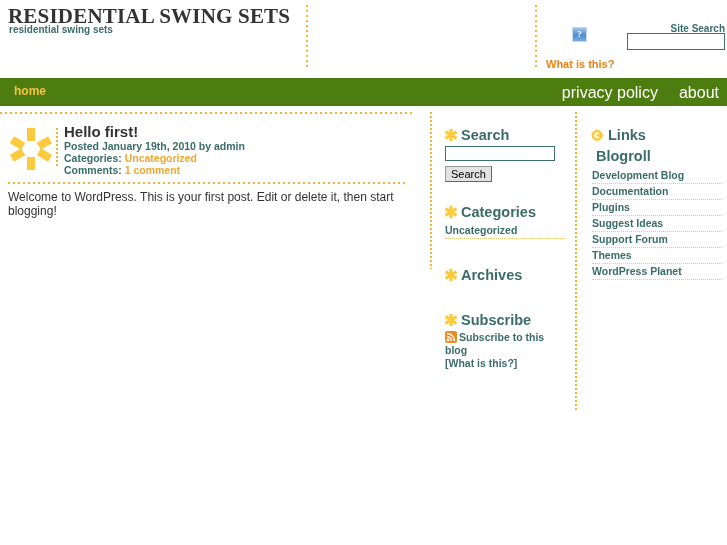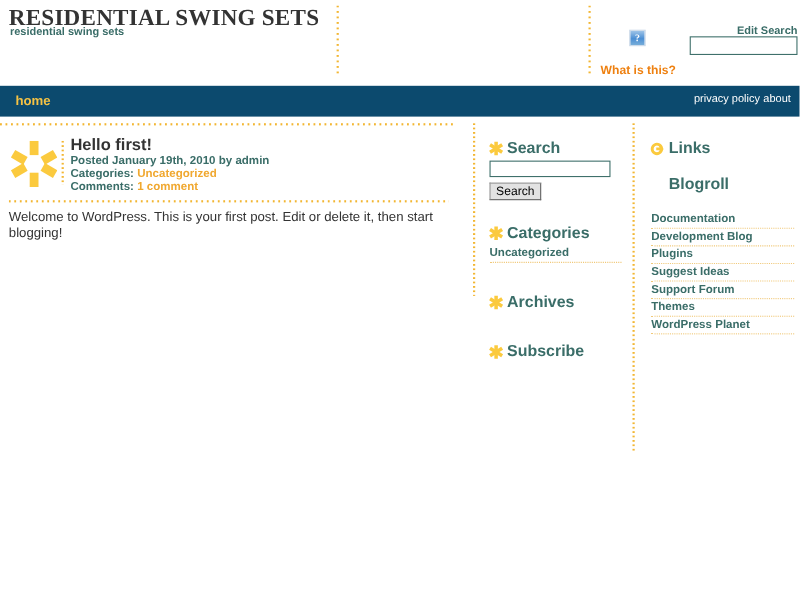--- a/index.html
+++ b/index.html
@@ -95,40 +95,41 @@
     font-size: 11px;
     padding: 0 2px;
     color: #333;
   }
 
   
   #nav {
     position: absolute;
     left: 0; top: 78px;
     width: 727px; height: 28px;
-    background: #0c4a6e;
+    background: #4d7c0f;
     text-align: right;
   }
   #nav-home {
     position: absolute;
     left: 14px; top: 6px;
     font-size: 12px;
     font-weight: bold;
     color: #f5c244;
     text-decoration: none;
   }
   #nav-right {
     position: absolute;
     right: 8px; top: 6px;
     white-space: nowrap;
   }
   #nav-right a {
-    font-size: 10px;
+    font-size: 16px;
     color: #ffffff;
     text-decoration: none;
+    margin-left: 18px;
   }
 
   
   .hrule-dotted {
     position: absolute;
     height: 2px;
     background-image: linear-gradient(to right, #f2b632 0px, #f2b632 2px, transparent 2px, transparent 5px);
     background-size: 5px 2px;
   }
   .vrule-dotted-sm {
@@ -221,21 +222,21 @@
   .loop-icon {
     position: absolute;
     left: -2px; top: 2px;
     width: 15px; height: 13px;
   }
   .widget-sub {
     font-size: 14.5px;
     font-weight: bold;
     color: #3a6d68;
     line-height: 16px;
-    margin: 16px;
+    margin: 4px;
   }
   .widget-list { list-style: none; margin: 0; padding: 0; }
   .widget-list li {
     border-bottom: 1px dotted #f0c878;
     padding: 1px 0 2px 0;
   }
   .widget-list li a {
     font-size: 10.5px;
     font-weight: bold;
     color: #3a6d68;
@@ -291,21 +292,21 @@
 <div id="header">
   <div id="site-title">RESIDENTIAL SWING SETS</div>
   <div id="site-tagline">residential swing sets</div>
 
   <div class="hdr-vrule" id="hdr-vrule-1"></div>
   <div class="hdr-vrule" id="hdr-vrule-2"></div>
 
   <div id="broken-img">?</div>
   <a href="#" id="what-is-this">What is this?</a>
 
-  <div id="site-search-label">Edit Search</div>
+  <div id="site-search-label">Site Search</div>
   <input type="text" id="site-search-input" placeholder="" style="">
 </div>
 
 <div id="nav">
   <a href="#" id="nav-home">home</a>
   <div id="nav-right">
     <a href="#">privacy policy</a>
     <a href="#">about</a>
   </div>
 </div>
@@ -394,37 +395,46 @@
     <div class="widget-title">
       <svg class="star-icon" viewBox="0 0 14 14">
         <g stroke="#fbca3e" stroke-width="3.2" stroke-linecap="butt">
           <line x1="7" y1="0.8" x2="7" y2="13.2"></line>
           <line x1="1.5" y1="3.6" x2="12.5" y2="10.4"></line>
           <line x1="12.5" y1="3.6" x2="1.5" y2="10.4"></line>
         </g>
       </svg>
       <span>Subscribe</span>
     </div>
+    <div id="subscribe-line">
+      <svg id="rss-icon" viewBox="0 0 12 12">
+        <rect x="0" y="0" width="12" height="12" rx="2" fill="#f08a24"></rect>
+        <circle cx="3" cy="9" r="1.4" fill="#ffffff"></circle>
+        <path d="M2 5.6 A4.4 4.4 0 0 1 6.4 10" fill="none" stroke="#ffffff" stroke-width="1.5"></path>
+        <path d="M2 2.6 A7.4 7.4 0 0 1 9.4 10" fill="none" stroke="#ffffff" stroke-width="1.5"></path>
+      </svg><a href="#">Subscribe to this blog</a>
+      <a href="#" id="what-is-this-2">[What is this?]</a>
+    </div>
   </div>
 
 </div>
 
 <div id="sidebar-right">
   <div class="widget">
     <div class="widget-title">
       <svg class="loop-icon" viewBox="0 0 15 13">
         <path d="M11.5 6.5 A4.3 4.3 0 1 1 11.5 6.3 L6.6 6.4" fill="none" stroke="#fbca3e" stroke-width="2.6"></path>
         <path d="M9.6 3.2 L13.4 6.4 L9.6 9.6 Z" fill="#fbca3e"></path>
       </svg>
       <span>Links</span>
     </div>
     <div class="widget-sub">Blogroll</div>
     <ul class="widget-list">
+      <li><a href="#">Development Blog</a></li>
       <li><a href="#">Documentation</a></li>
-      <li><a href="#">Development Blog</a></li>
       <li><a href="#">Plugins</a></li>
       <li><a href="#">Suggest Ideas</a></li>
       <li><a href="#">Support Forum</a></li>
       <li><a href="#">Themes</a></li>
       <li><a href="#">WordPress Planet</a></li>
     </ul>
   </div>
 </div>
 
 </body></html>

